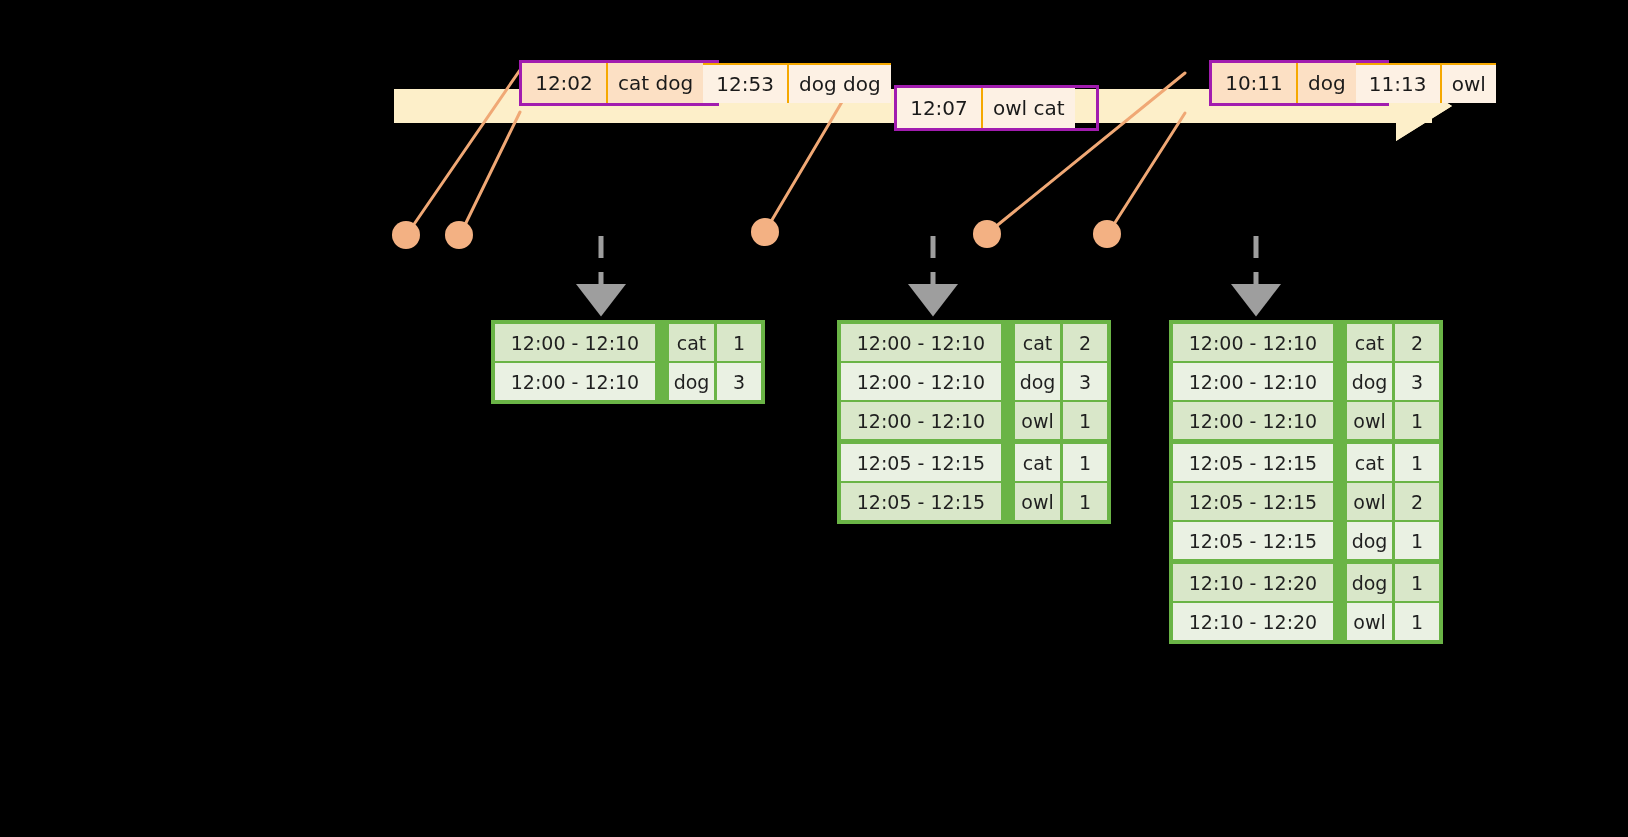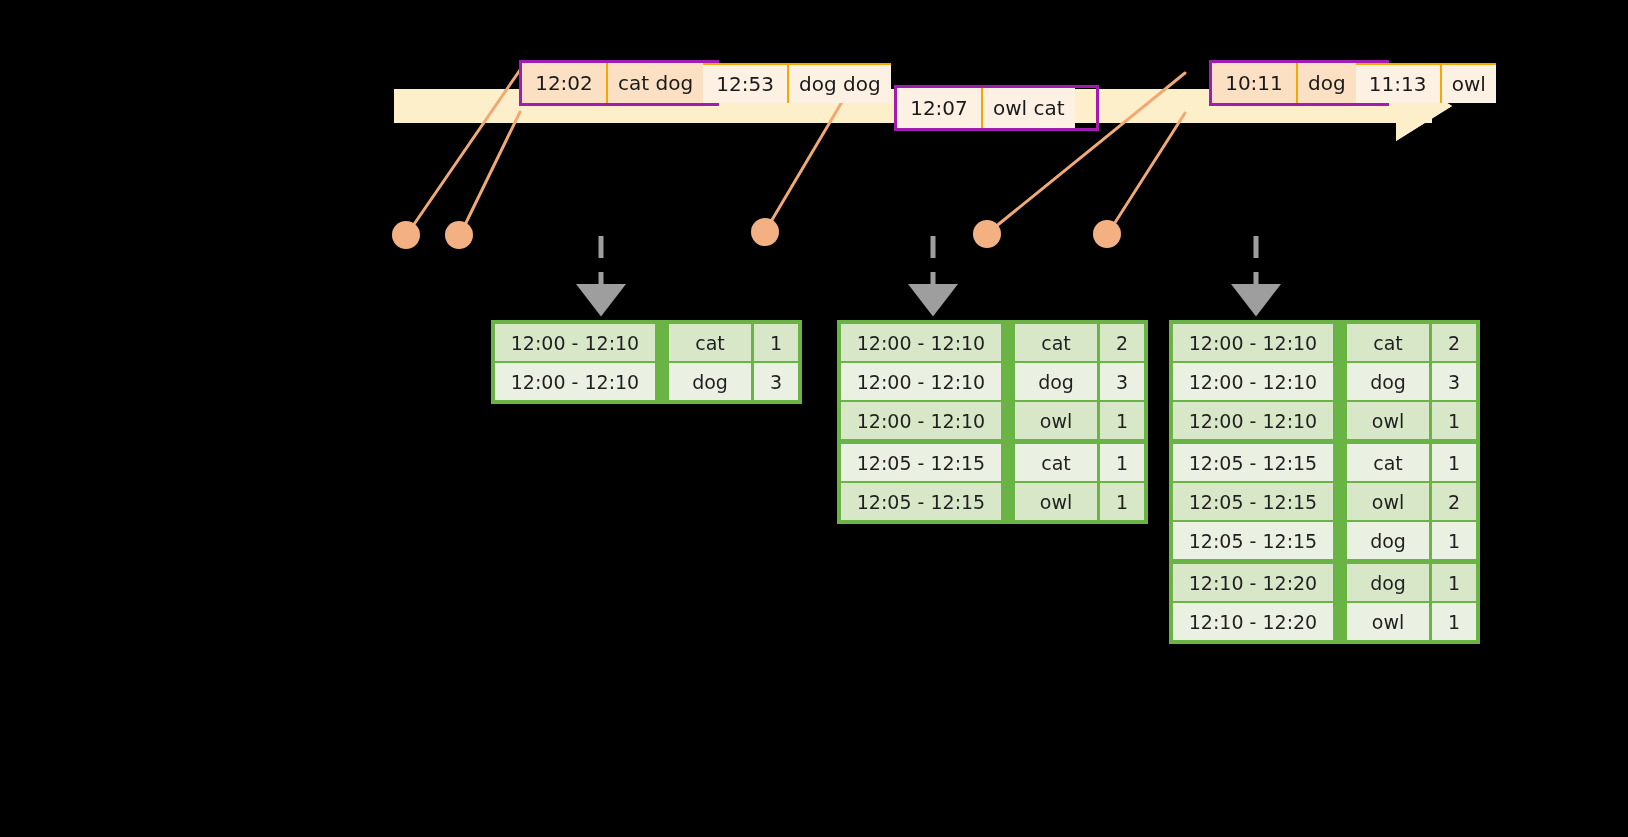--- a/index.html
+++ b/index.html
@@ -90,21 +90,21 @@
     align-items: center;
     justify-content: center;
     font-size: 19px;
     color: #1f1f1f;
     box-sizing: border-box;
     white-space: nowrap;
   }
   .res-row.shade-a .res-cell { background: #D9E7C9; }
   .res-row.shade-b .res-cell { background: #EAF1E3; }
   .c-window { width: 160px; margin-right: 14px; }
-  .c-word   { width: 82px;  margin-right: 3px; }
+  .c-word   { width: 45px;  margin-right: 3px; }
   .c-count  { width: 44px; }
 </style>
 </head>
 <body>
 
 <div id="stage">
 
   <svg class="layer" viewBox="0 0 1628 837">
     <defs>
       <marker id="grayhead" markerWidth="10" markerHeight="10" refX="3.2" refY="5" orient="auto" markerUnits="strokeWidth">

